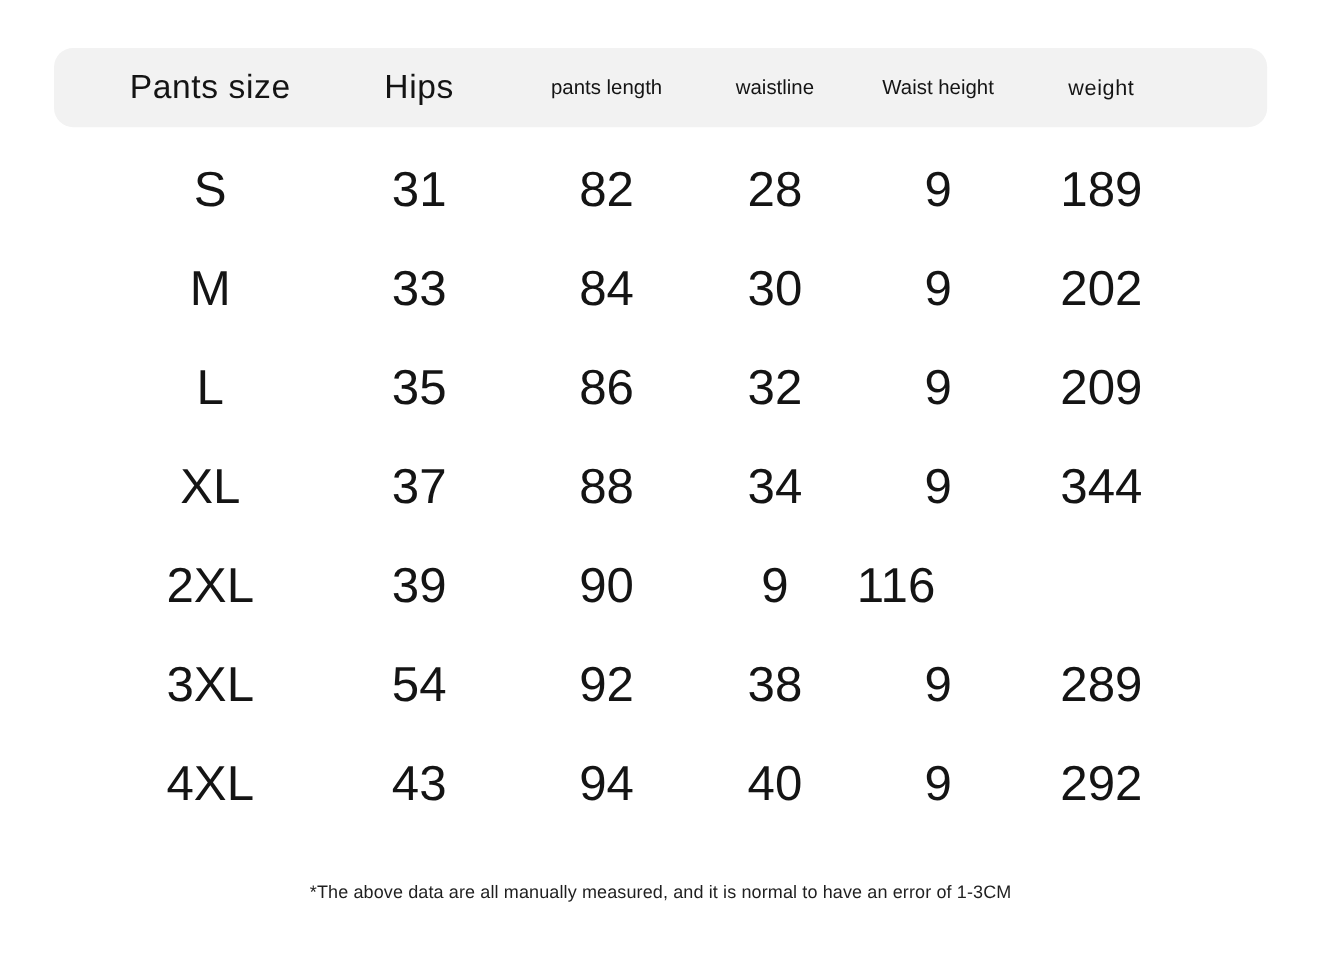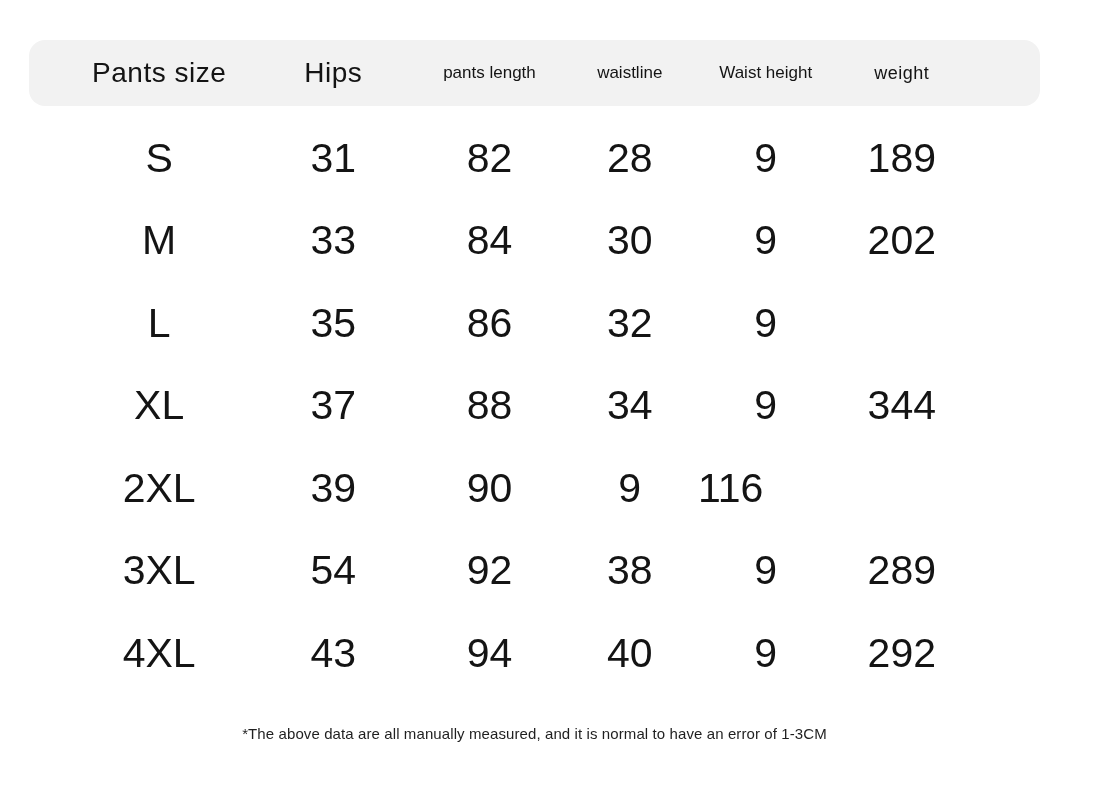--- a/index.html
+++ b/index.html
@@ -11,21 +11,21 @@
   }
   .page {
     position: relative;
     width: 1101px;
     height: 800px;
     background: #ffffff;
     overflow: hidden;
   }
   .chart {
     position: absolute;
-    left: 29px;
+    left: 45px;
     top: 40px;
     width: 1011px;
   }
   .grid6 {
     display: grid;
     grid-template-columns: 21.8% 16.6% 14.3% 13.45% 13.45% 20.4%;
     align-items: center;
   }
   .cell {
     text-align: center;
@@ -46,21 +46,21 @@
   .h-md  { font-size: 17px; font-weight: 400; }
   .h-sm  { font-size: 17px; font-weight: 400; }
 
   .rows { margin-top: 11px; }
   .row {
     height: 82.5px;
     font-size: 41px;
     font-weight: 500;
   }
   .footnote {
-    margin-top: 30px;
+    margin-top: 40px;
     text-align: center;
     font-size: 15px;
     font-weight: 400;
     color: #1f1f1f;
     letter-spacing: 0.1px;
   }
 </style>
 </head>
 <body>
 
@@ -95,20 +95,21 @@
         <div class="cell c5">9</div>
         <div class="cell c6">202</div>
       </div>
 
       <div class="row grid6">
         <div class="cell c1">L</div>
         <div class="cell c2">35</div>
         <div class="cell c3">86</div>
         <div class="cell c4">32</div>
         <div class="cell c5">9</div>
+        <div class="cell c6">209</div>
       </div>
 
       <div class="row grid6">
         <div class="cell c1">XL</div>
         <div class="cell c2">37</div>
         <div class="cell c3">88</div>
         <div class="cell c4">34</div>
         <div class="cell c5">9</div>
         <div class="cell c6">344</div>
       </div>

